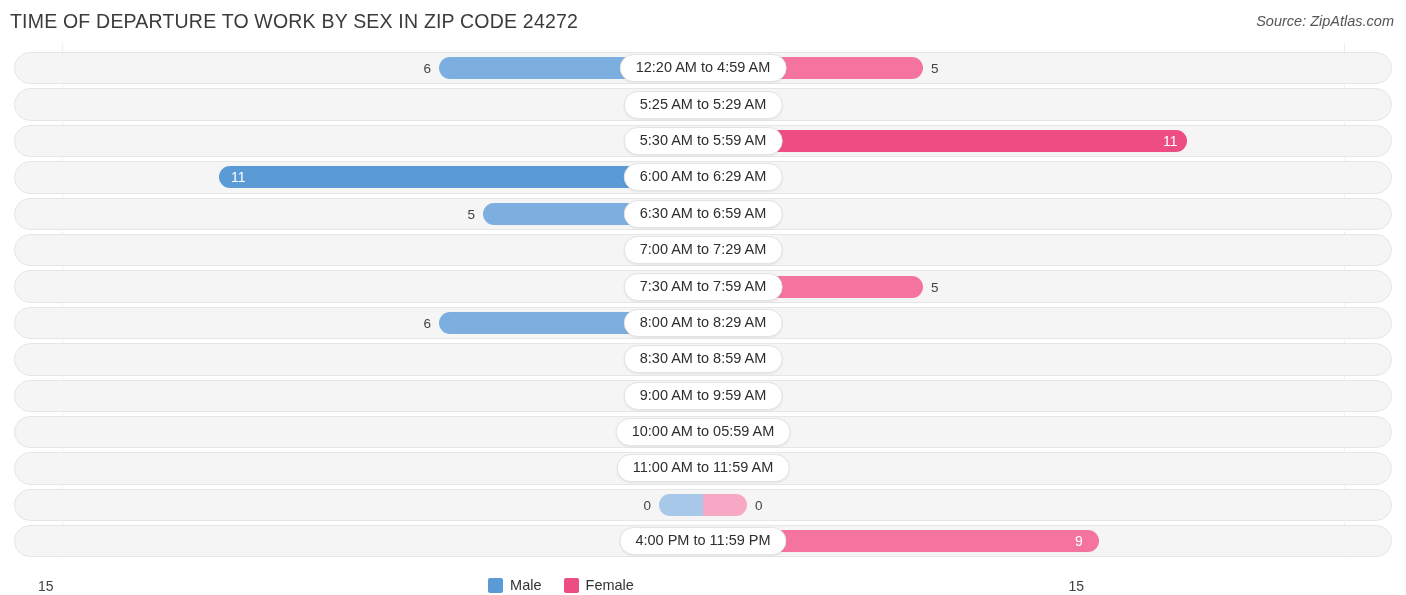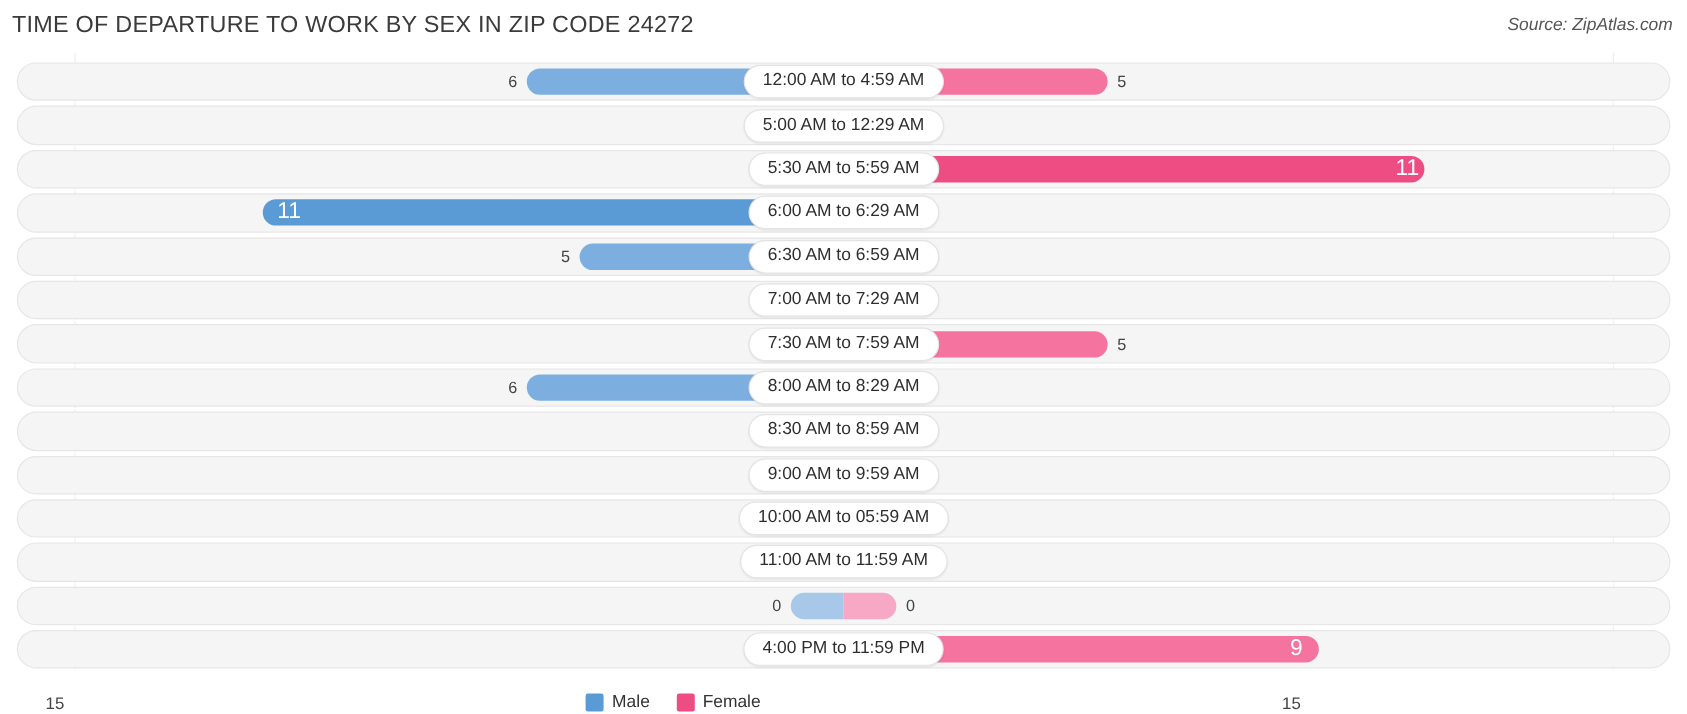--- a/index.html
+++ b/index.html
@@ -99,21 +99,21 @@
     white-space: nowrap;
   }
   .val-male { text-align: right; }
   .val-female { text-align: left; }
 
   
   .val-in {
     position: absolute;
     top: 50%;
     transform: translateY(-50%);
-    font-size: 19px;
+    font-size: 14px;
     color: #ffffff;
     white-space: nowrap;
   }
 
   
   .cat-pill {
     position: absolute;
     top: 50%;
     left: 703px;
     transform: translate(-50%, -50%);
@@ -197,30 +197,30 @@
 <div class="guide" style="left:62px; top:44px; height:515px;"></div>
 <div class="guide" style="left:1344px; top:44px; height:515px;"></div>
 
 <div id="rows">
     <div class="row">
       <div class="row-track"></div>
       <div class="bar bar-male" style="width: 264px; background: rgb(124, 175, 223);"></div>
       <div class="bar bar-female" style="width: 220px; background: rgb(244, 115, 159);"></div>
       <div class="val val-male" style="right: 975px;">6</div>
       <div class="val val-female" style="left: 931px;">5</div>
-      <div class="cat-pill">12:00 AM to 4:59 AM</div>
-      <div class="row-sep"></div>
-    </div>
-    <div class="row">
-      <div class="row-track"></div>
-      <div class="bar bar-male" style="width: 44px; background: rgb(168, 200, 234);"></div>
-      <div class="bar bar-female" style="width: 44px; background: rgb(247, 168, 196);"></div>
-      <div class="val val-male" style="right: 755px;">0</div>
-      <div class="val val-female" style="left: 755px;">0</div>
-      <div class="cat-pill">5:00 AM to 12:29 AM</div>
+      <div class="cat-pill">12:20 AM to 4:59 AM</div>
+      <div class="row-sep"></div>
+    </div>
+    <div class="row">
+      <div class="row-track"></div>
+      <div class="bar bar-male" style="width: 44px; background: rgb(168, 200, 234);"></div>
+      <div class="bar bar-female" style="width: 44px; background: rgb(247, 168, 196);"></div>
+      <div class="val val-male" style="right: 755px;">0</div>
+      <div class="val val-female" style="left: 755px;">0</div>
+      <div class="cat-pill">5:25 AM to 5:29 AM</div>
       <div class="row-sep"></div>
     </div>
     <div class="row">
       <div class="row-track"></div>
       <div class="bar bar-male" style="width: 44px; background: rgb(168, 200, 234);"></div>
       <div class="bar bar-female" style="width: 484px; background: rgb(238, 77, 132);"></div>
       <div class="val val-male" style="right: 755px;">0</div>
       <div class="val-in" style="left: 1163px;">11</div>
       <div class="cat-pill">5:30 AM to 5:59 AM</div>
       <div class="row-sep"></div>

